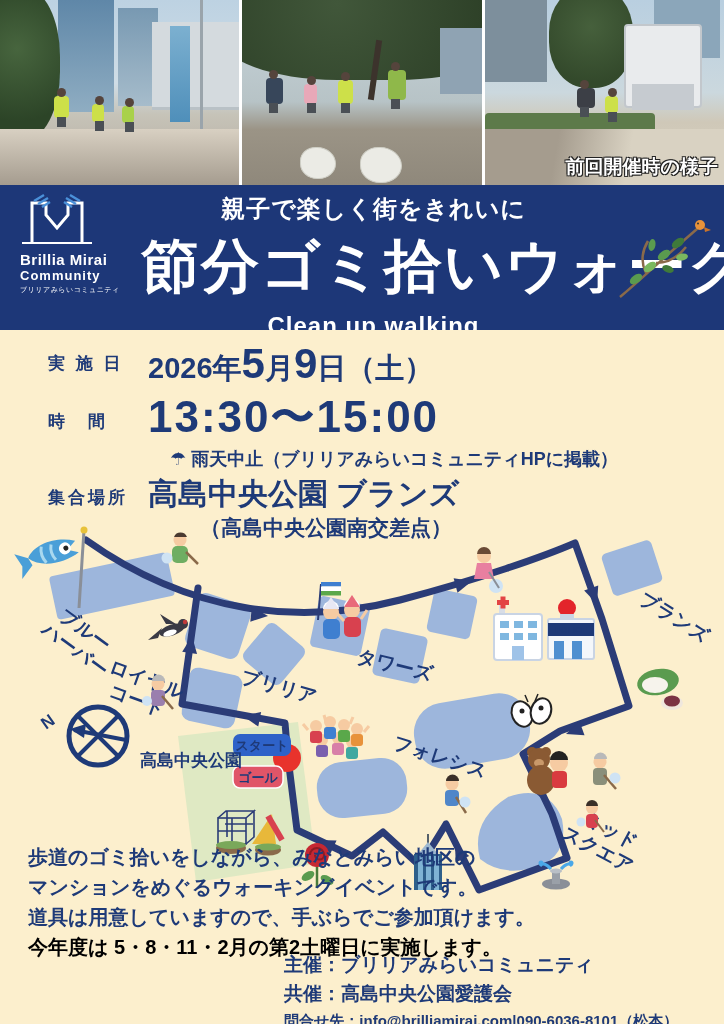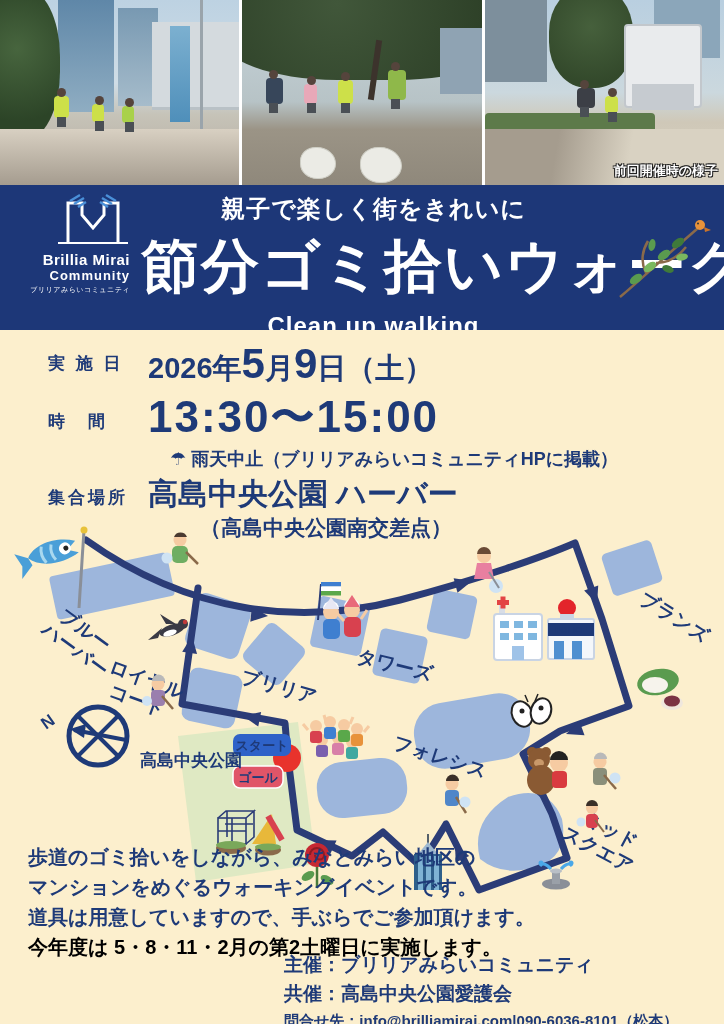--- a/index.html
+++ b/index.html
@@ -7,25 +7,25 @@
   .page{position:relative;width:724px;height:1024px;margin:0 auto;background:#fcefcd;overflow:hidden;}
   
   .photos{position:absolute;top:0;left:0;width:724px;height:185px;display:flex;gap:3px;background:#fff;}
   .photo{position:relative;flex:1;overflow:hidden;}
   .photo .abs{position:absolute;}
   .ph-sky{inset:0;}
   .vest{position:absolute;width:15px;height:22px;background:#cde049;border-radius:4px;}
   .vest::before{content:"";position:absolute;top:-8px;left:3px;width:9px;height:9px;border-radius:50%;background:#55443c;}
   .vest::after{content:"";position:absolute;bottom:-9px;left:3px;width:9px;height:10px;background:#4a4f55;}
   .bag{position:absolute;background:#ebebe5;border-radius:45% 55% 50% 50%;border:1px solid #cfcfc6;}
-  .caption{position:absolute;right:6px;bottom:5px;color:#fff;font-size:13px;font-weight:bold;
+  .caption{position:absolute;right:6px;bottom:5px;color:#fff;font-size:19px;font-weight:bold;
            text-shadow:-1px -1px 0 #222,1px -1px 0 #222,-1px 1px 0 #222,1px 1px 0 #222;}
   
   .header{position:absolute;top:185px;left:0;width:724px;height:145px;background:#1d3778;color:#fff;}
-  .logo{position:absolute;left:20px;top:6px;width:110px;text-align:right;}
+  .logo{position:absolute;left:20px;top:6px;width:110px;text-align:left;}
   .logo-name1{font-size:15px;font-weight:bold;letter-spacing:.5px;margin-top:2px;}
   .logo-name2{font-size:13px;font-weight:bold;letter-spacing:1px;}
   .logo-name3{font-size:7px;margin-top:2px;letter-spacing:.5px;}
   .titles{position:absolute;left:128px;right:118px;top:8px;text-align:center;margin-left:13px;}
   .h-sub{font-size:24px;font-weight:bold;letter-spacing:1px;}
   .h-title{font-size:58px;font-weight:bold;letter-spacing:2px;margin-top:3px;white-space:nowrap;}
   .h-en{font-size:24px;font-weight:bold;margin-top:6px;letter-spacing:1px;}
   .branch{position:absolute;right:12px;top:28px;}
   
   .body{position:absolute;top:330px;left:0;width:724px;height:782px;background:#fcefcd;color:#1e3a78;}
@@ -135,21 +135,21 @@
 
     <div class="lbl" style="top:80px;">時　間</div>
     <div class="time-val">13:30〜15:00</div>
 
     <div class="rain">
       <span>☂</span>
       <span>雨天中止（ブリリアみらいコミュニティHPに掲載）</span>
     </div>
 
     <div class="lbl" style="top:156px;font-family:Liberation Mono, monospace;">集合場所</div>
-    <div class="place-val">高島中央公園 ハーバー</div>
+    <div class="place-val">高島中央公園 ブランズ</div>
     <div class="place-sub">（高島中央公園南交差点）</div>
 
     <svg class="map" width="724" height="410" viewBox="0 0 724 410">
 
       <polygon points="178,210 298,196 316,338 196,356" fill="#dfe9c3"></polygon>
 
       <g fill="#9db6dc">
         <rect x="-60" y="-22" width="120" height="44" rx="4" transform="translate(112,60) rotate(-12)"></rect>
         <rect x="-28" y="-28" width="56" height="56" rx="9" transform="translate(218,100) rotate(18)"></rect>
         <rect x="-27" y="-27" width="54" height="54" rx="9" transform="translate(212,172) rotate(12)"></rect>

